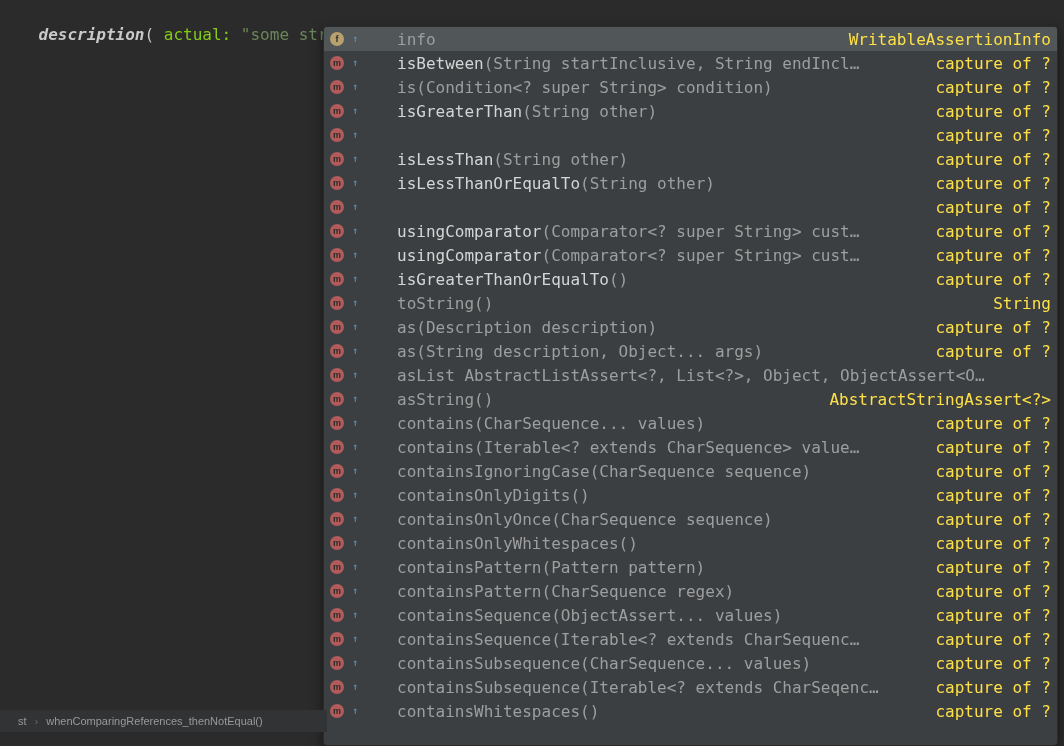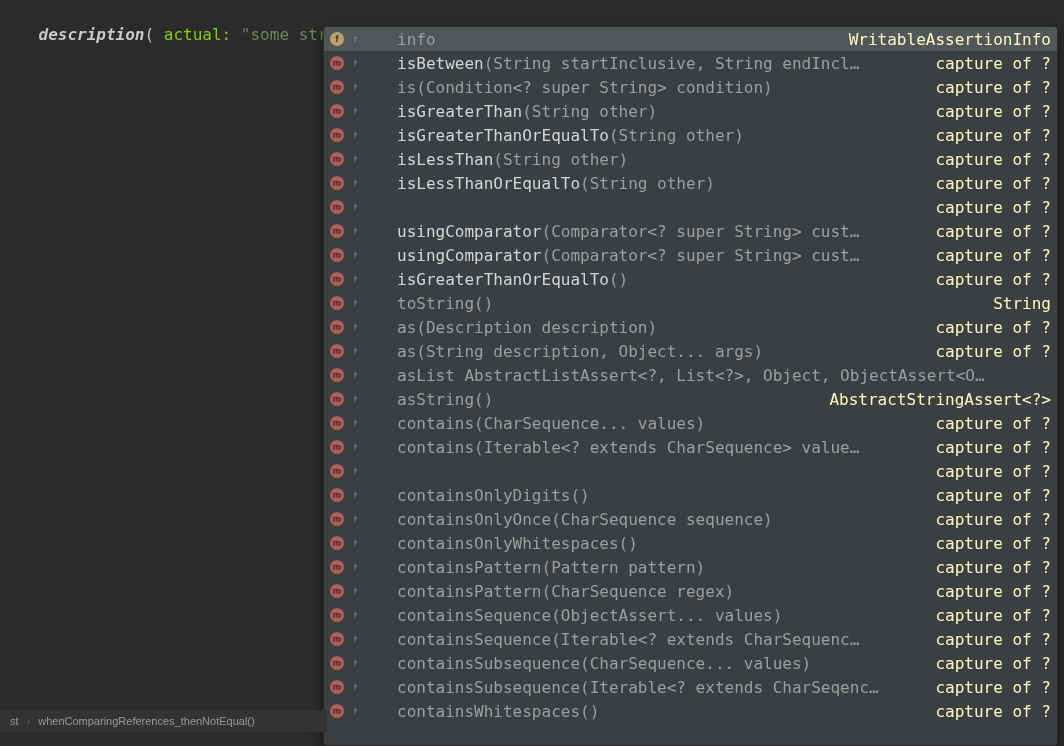--- a/index.html
+++ b/index.html
@@ -81,21 +81,21 @@
     overflow: hidden;
     text-overflow: ellipsis;
     color: #9e9e9e;
     margin-left: 31px;
   }
   .row-label .bold { color: #d5d5d5; font-weight: normal; }
   .row-label .sig  { color: #9e9e9e; }
   .row-spacer { flex: 1 1 auto; }
   .row-type {
     flex-shrink: 0;
-    color: #fef9c3;
+    color: #fde047;
     padding-left: 8px;
   }
   .lift-glyph {
     width: 10px; height: 10px;
     display:inline-flex; align-items:center; justify-content:center;
     font-size:10px; color:#6b9cb8; flex-shrink:0;
     transform: translateY(-1px);
   }
 
   .popup-footer {
@@ -117,21 +117,21 @@
     bottom: 14px;
     left: 0;
     height: 22px;
     display: flex;
     align-items: center;
     font-size: 11px;
     font-family: sans-serif;
     color: #999999;
     background: #313335;
     width: 327px;
-    padding: 0 6px;
+    padding: 0 14px;
     gap: 4px;
     z-index: 0;
   }
   .breadcrumbs .crumb {
     padding: 2px 4px;
   }
   .breadcrumbs .sep { color:#666;}
 
   .watermark {
     position: absolute;
@@ -209,21 +209,20 @@
         <div class="completion-row">
           <span class="row-icon icon-m">m</span>
           <span class="lift-glyph">↑</span>
           <span class="row-label"><span class="bold">isGreaterThan</span><span class="sig">(String other)</span></span>
           <span class="row-spacer"></span>
           <span class="row-type">capture of ?</span>
         </div>
         <div class="completion-row">
           <span class="row-icon icon-m">m</span>
           <span class="lift-glyph">↑</span>
-          <span class="row-label"><span class="bold">isGreaterThanOrEqualTo</span><span class="sig">(String other)</span></span>
           <span class="row-spacer"></span>
           <span class="row-type">capture of ?</span>
         </div>
         <div class="completion-row">
           <span class="row-icon icon-m">m</span>
           <span class="lift-glyph">↑</span>
           <span class="row-label"><span class="bold">isLessThan</span><span class="sig">(String other)</span></span>
           <span class="row-spacer"></span>
           <span class="row-type">capture of ?</span>
         </div>
@@ -305,20 +304,21 @@
         <div class="completion-row">
           <span class="row-icon icon-m">m</span>
           <span class="lift-glyph">↑</span>
           <span class="row-label"><span class="sig">contains(Iterable&lt;? extends CharSequence&gt; value…</span></span>
           <span class="row-spacer"></span>
           <span class="row-type">capture of ?</span>
         </div>
         <div class="completion-row">
           <span class="row-icon icon-m">m</span>
           <span class="lift-glyph">↑</span>
+          <span class="row-label"><span class="sig">containsIgnoringCase(CharSequence sequence)</span></span>
           <span class="row-spacer"></span>
           <span class="row-type">capture of ?</span>
         </div>
         <div class="completion-row">
           <span class="row-icon icon-m">m</span>
           <span class="lift-glyph">↑</span>
           <span class="row-label"><span class="sig">containsOnlyDigits()</span></span>
           <span class="row-spacer"></span>
           <span class="row-type">capture of ?</span>
         </div>

